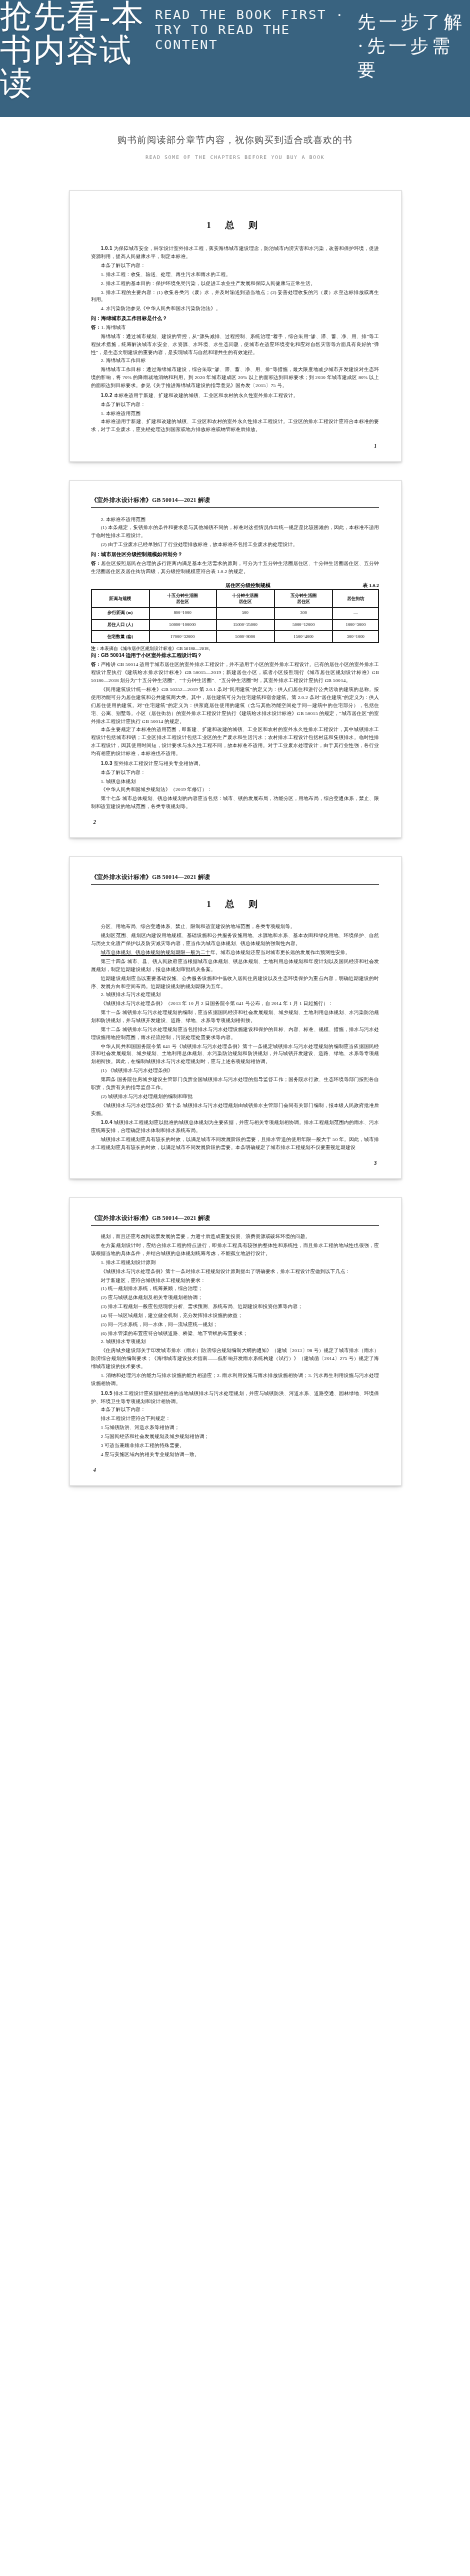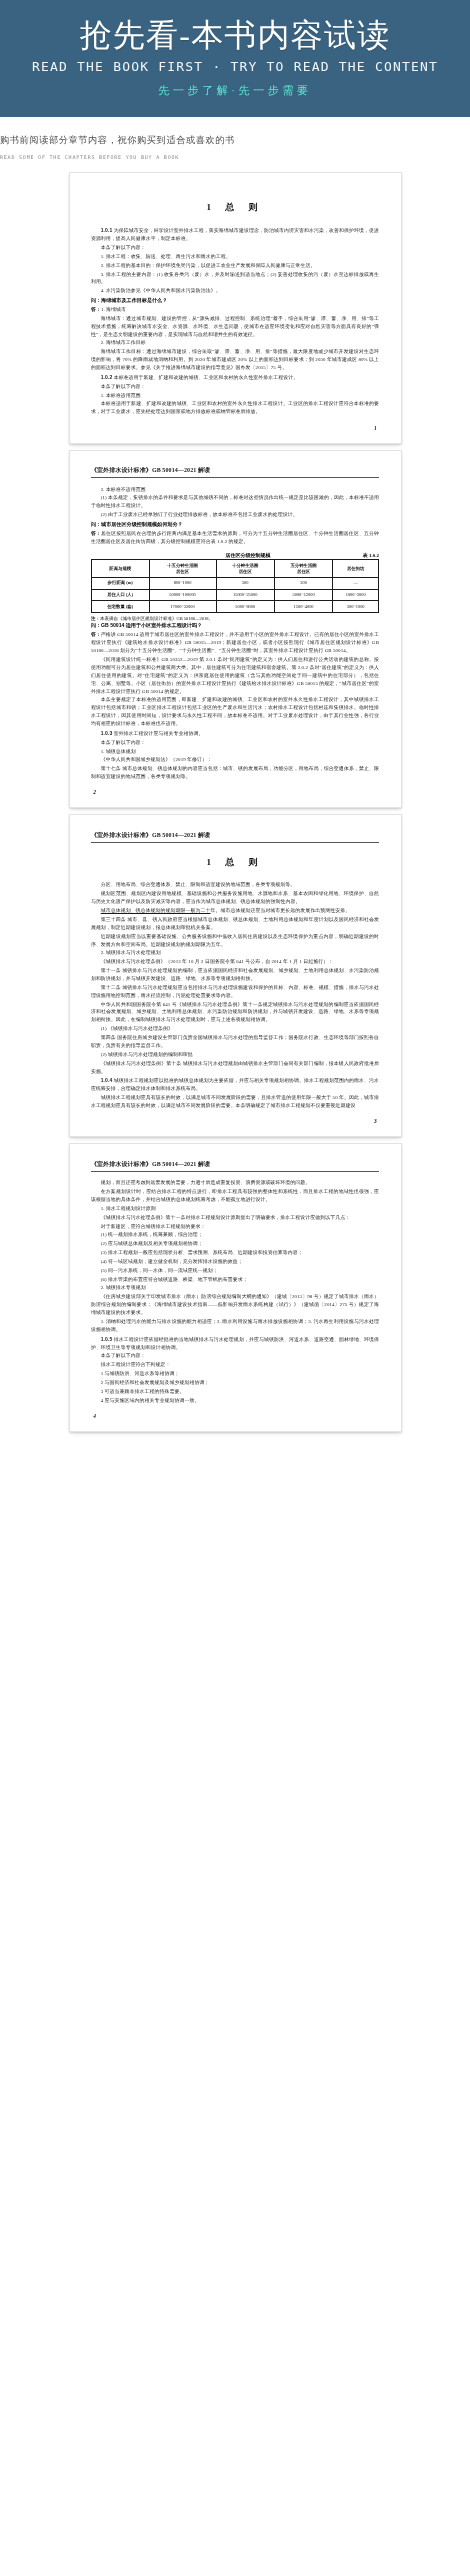--- a/index.html
+++ b/index.html
@@ -10,22 +10,22 @@
     font-family: "Liberation Serif", "DejaVu Serif", serif;
     -webkit-font-smoothing: antialiased;
   }
 
   
   .banner {
     background: #396380;
     height: 117px;
     width: 470px;
     display: flex;
-    flex-direction: column;
-    align-items: center;
+    flex-direction: row;
+    align-items: flex-start;
     justify-content: center;
     color: #ffffff;
     position: relative;
   }
   .banner-title {
     font-family: "Liberation Serif", "DejaVu Serif", serif;
     font-size: 32px;
     letter-spacing: 1.2px;
     line-height: 1.05;
     font-weight: 400;
@@ -33,31 +33,31 @@
   }
   .banner-sub-en {
     font-family: "DejaVu Sans Mono", monospace;
     font-size: 13px;
     letter-spacing: 1.2px;
     margin-top: 6.5px;
     font-weight: 400;
     color: #f2f6f8;
   }
   .banner-sub-cn {
-    font-size: 11px;
+    font-size: 18px;
     letter-spacing: 3.6px;
     margin-top: 9.5px;
-    color: #5eead4;
+    color: #ffffff;
   }
 
   
   .subhead {
     background: #ffffff;
     padding: 16.7px 0 12px 0;
-    text-align: left;
+    text-align: center;
   }
   .subhead-cn {
     font-size: 9.2px;
     color: #4a4a4a;
     letter-spacing: 0.6px;
     font-family: "Liberation Sans", sans-serif;
   }
   .subhead-en {
     font-family: "DejaVu Sans Mono", monospace;
     font-size: 5px;
@@ -66,21 +66,21 @@
     margin-top: 7.1px;
   }
 
   
   .sheet-wrap {
     width: 470px;
     padding: 0 0 6px 0;
   }
   .sheet {
     width: 333px;
-    margin: 0 auto 6px auto;
+    margin: 18px auto 6px auto;
     background: #ffffff;
     border: 0.6px solid #e3e3e3;
     box-shadow: 0 0.6px 1.8px rgba(0,0,0,0.14), 0 3px 5.4px -2.4px rgba(0,0,0,0.12);
     padding: 15.5px 21.4px 12px 21.4px;
     position: relative;
   }
 
   
   .runhead {
     font-size: 6px;

